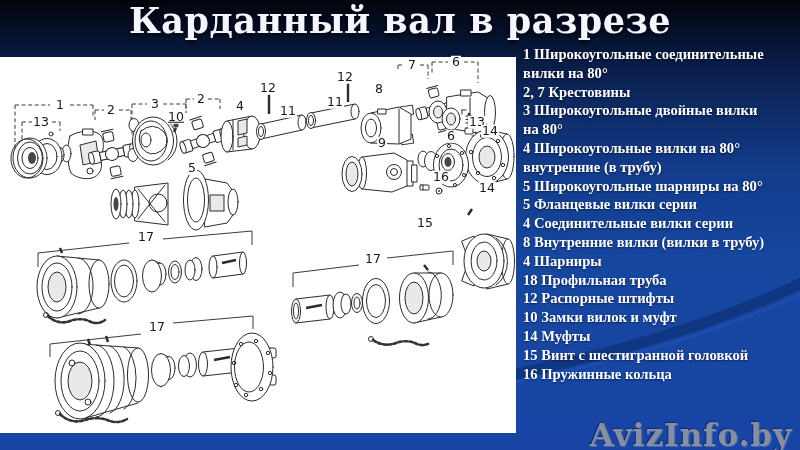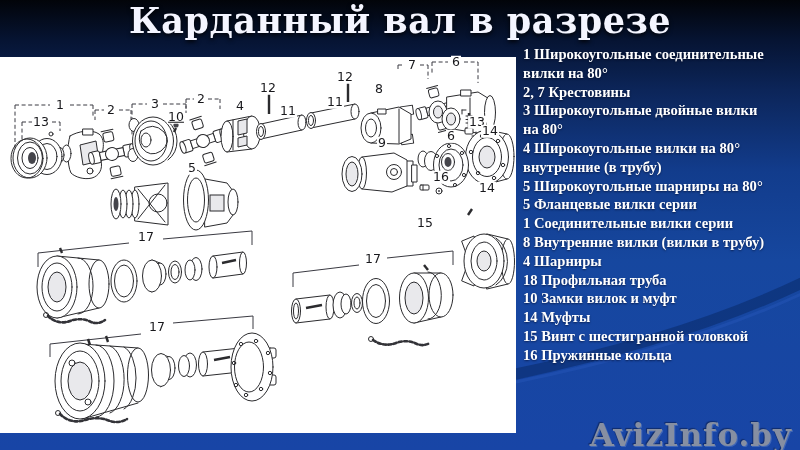--- a/index.html
+++ b/index.html
@@ -400,23 +400,24 @@
     </div>
 </div>
 
 <div class="legend">
     <div class="legend-line">1 Широкоугольные соединительные вилки на 80°</div>
     <div class="legend-line">2, 7 Крестовины</div>
     <div class="legend-line">3 Широкоугольные двойные вилки на&nbsp;80°</div>
     <div class="legend-line">4 Широкоугольные вилки на 80° внутренние (в трубу)</div>
     <div class="legend-line">5 Широкоугольные шарниры на 80°</div>
     <div class="legend-line">5 Фланцевые вилки серии</div>
-    <div class="legend-line">1 Соединительные вилки серии</div>
+    <div class="legend-line">4 Соединительные вилки серии</div>
     <div class="legend-line">8 Внутренние вилки (вилки в трубу)</div>
     <div class="legend-line">4 Шарниры</div>
     <div class="legend-line">18 Профильная труба</div>
+    <div class="legend-line">12 Распорные штифты</div>
     <div class="legend-line">10 Замки вилок и муфт</div>
     <div class="legend-line">14 Муфты</div>
     <div class="legend-line">15 Винт с шестигранной головкой</div>
     <div class="legend-line">16 Пружинные кольца</div>
   </div>
 
 <div class="watermark">AvizInfo.by</div>
 
 </body></html>

